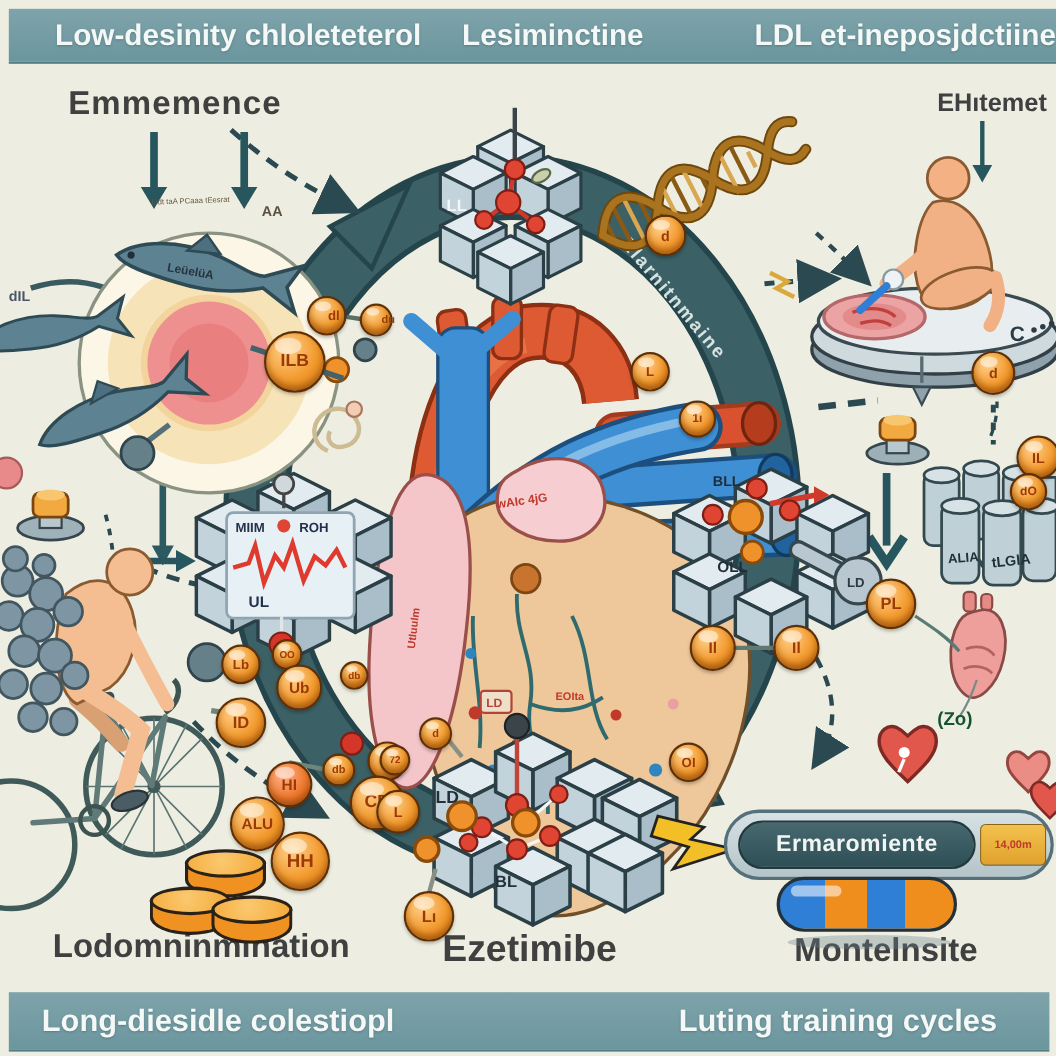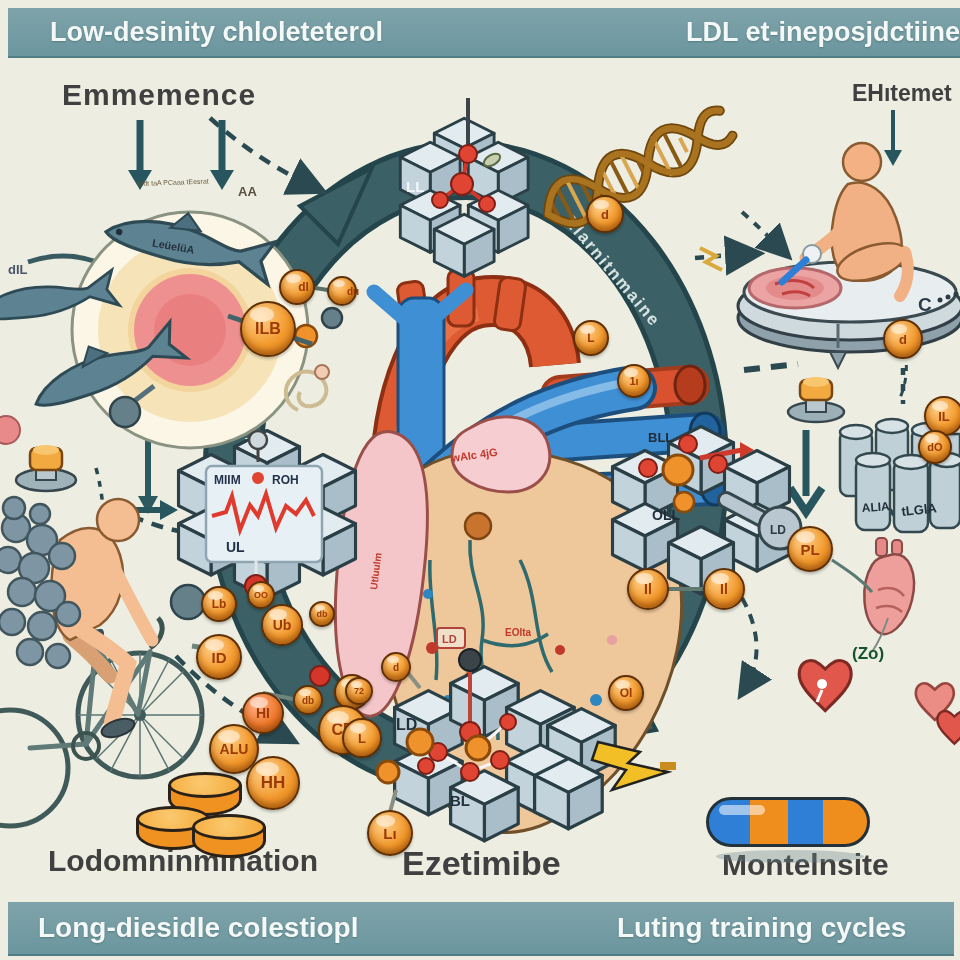--- a/index.html
+++ b/index.html
@@ -442,20 +442,21 @@
   </g>
   <g>
     <circle cx="940" cy="300" r="2.5" fill="#2c3c46"></circle>
         <circle cx="948" cy="297" r="2.5" fill="#2c3c46"></circle>
         <circle cx="956" cy="294" r="2.5" fill="#2c3c46"></circle>
   </g>
 </svg>
 
 <div class="bar" style="left:8px;top:8px;right:0;height:48px;">
   <span style="left:42px;top:9px;">Low-desinity chloleteterol</span>
+  <span style="left:412px;top:9px;">Lesiminctine</span>
   <span style="left:678px;top:9px;">LDL et-ineposjdctiine</span>
 </div>
 <div class="bar" style="left:8px;top:902px;right:6px;height:52px;">
   <span style="left:30px;top:10px;font-size:28px;">Long-diesidle colestiopl</span>
   <span style="left:609px;top:10px;font-size:28px;text-align:right;">Luting training cycles</span>
 </div>
 
 <div class="h" style="left:62px;top:78px;font-size:30px;letter-spacing:1px;">Emmemence</div>
 <div class="h" style="left:852px;top:80px;font-size:23px;">EHıtemet</div>
 <div class="h" style="left:48px;top:844px;font-size:30px;">Lodomninmination</div>
@@ -465,41 +466,49 @@
 <div class="txt" style="left:918px;top:294px;font-size:19px;font-weight:800;color:#2c3c46;">C</div>
 
 <div class="coin" style="left:279px;top:269px;width:36px;height:36px;font-size:12px;padding-left:13px;">dl</div>
 <div class="coin" style="left:327px;top:276px;width:30px;height:30px;font-size:10px;padding-left:22px;">du</div>
 <div class="coin" style="left:240px;top:301px;width:56px;height:56px;font-size:16px;">ILB</div>
 <div class="coin" style="left:586px;top:195px;width:38px;height:38px;font-size:13px;">d</div>
 <div class="coin" style="left:573px;top:320px;width:36px;height:36px;font-size:12px;">L</div>
 <div class="coin" style="left:617px;top:364px;width:34px;height:34px;font-size:11px;">1ı</div>
 <div class="coin" style="left:201px;top:586px;width:36px;height:36px;font-size:12px;">Lb</div>
 <div class="coin" style="left:247px;top:581px;width:28px;height:28px;font-size:9px;">OO</div>
-<div class="coin" style="left:261px;top:604px;width:42px;height:42px;font-size:14px;">Ub</div>
+<div class="coin" style="left:251px;top:604px;width:42px;height:42px;font-size:14px;">Ub</div>
 <div class="coin" style="left:309px;top:601px;width:26px;height:26px;font-size:9px;">db</div>
 <div class="coin" style="left:196px;top:634px;width:46px;height:46px;font-size:15px;">ID</div>
 <div class="coin" style="left:242px;top:692px;width:42px;height:42px;font-size:14px;background:radial-gradient(circle at 35% 28%,#ffb08a,#ef7a2e 55%,#d05a12 95%);">HI</div>
 <div class="coin" style="left:293px;top:685px;width:30px;height:30px;font-size:10px;">db</div>
 <div class="coin" style="left:334px;top:674px;width:36px;height:36px;font-size:12px;">IB</div>
 <div class="coin" style="left:318px;top:705px;width:50px;height:50px;font-size:16px;">CB</div>
 <div class="coin" style="left:209px;top:724px;width:50px;height:50px;font-size:14px;">ALU</div>
 <div class="coin" style="left:246px;top:756px;width:54px;height:54px;font-size:17px;">HH</div>
 <div class="coin" style="left:627px;top:568px;width:42px;height:42px;font-size:14px;">Il</div>
 <div class="coin" style="left:703px;top:568px;width:42px;height:42px;font-size:14px;">Il</div>
 <div class="coin" style="left:787px;top:526px;width:46px;height:46px;font-size:15px;">PL</div>
 <div class="coin" style="left:883px;top:319px;width:40px;height:40px;font-size:13px;">d</div>
 <div class="coin" style="left:924px;top:396px;width:40px;height:40px;font-size:13px;">IL</div>
 <div class="coin" style="left:918px;top:430px;width:34px;height:34px;font-size:11px;">dO</div>
 <div class="coin" style="left:381px;top:652px;width:30px;height:30px;font-size:10px;">d</div>
 <div class="coin" style="left:345px;top:677px;width:28px;height:28px;font-size:9px;">72</div>
 <div class="coin" style="left:367px;top:810px;width:46px;height:46px;font-size:15px;">Lı</div>
 <div class="coin" style="left:608px;top:675px;width:36px;height:36px;font-size:12px;">OI</div>
 <div class="coin" style="left:342px;top:718px;width:40px;height:40px;font-size:13px;">L</div>
 
+<div class="gauge">
+  <div class="gauge-dark">
+        <span>Ermaromiente</span>
+      </div>
+  <div class="gauge-yellow">
+        <span>14,00m</span>
+      </div>
+</div>
 
 <div class="cap-shadow"></div>
 <div class="capsule"></div>
 
 <div class="pill" style="left:168px;top:772px;">
       <div class="pbody"></div>
       <div class="ptop"></div>
     </div>
 <div class="pill" style="left:136px;top:806px;">
       <div class="pbody"></div>

